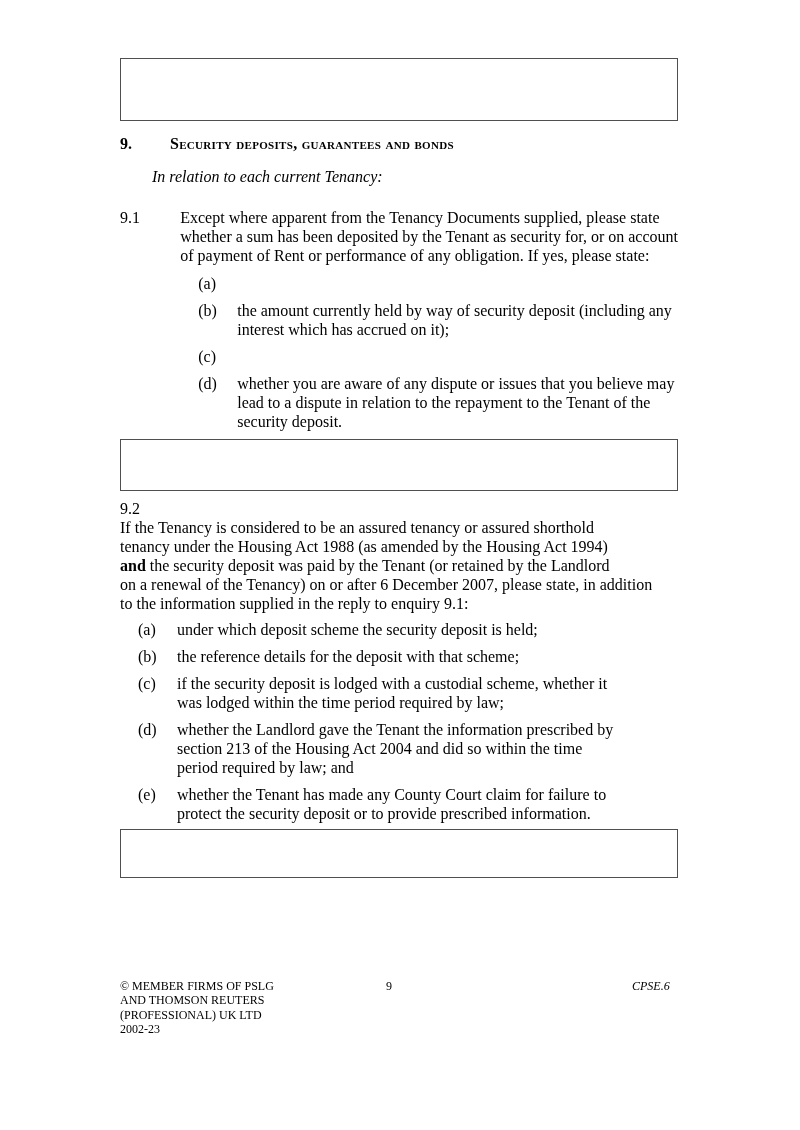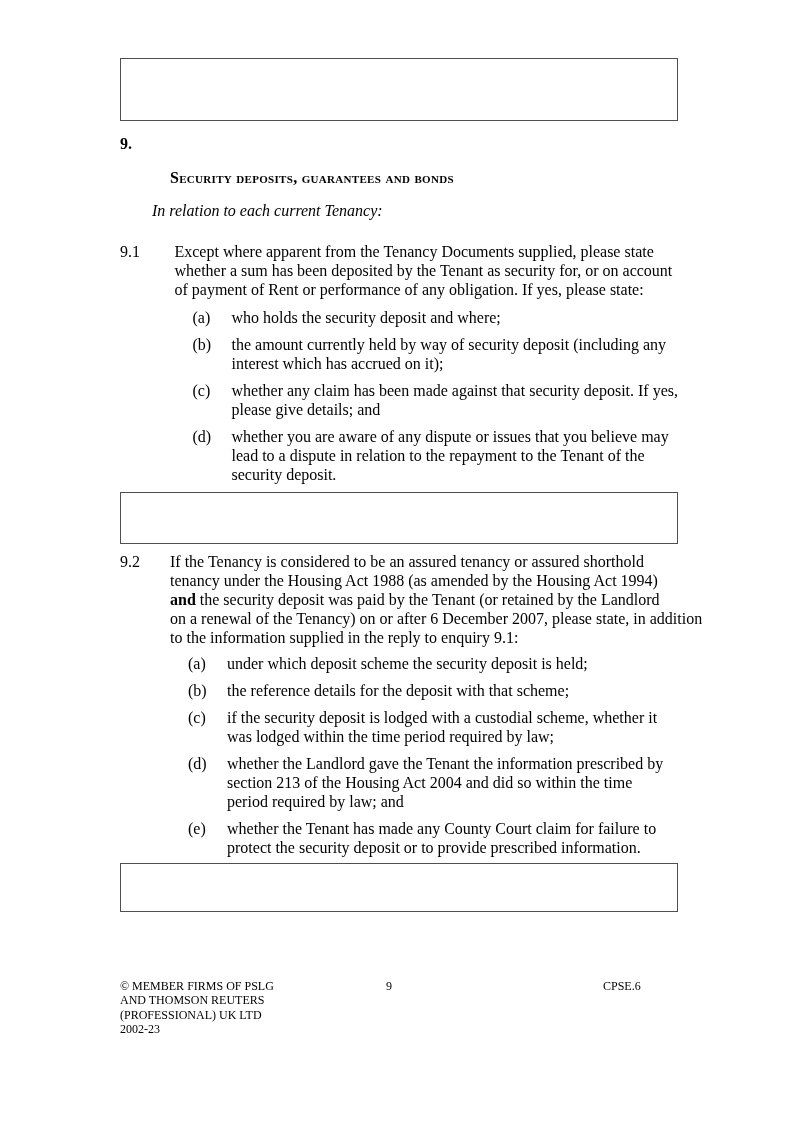--- a/index.html
+++ b/index.html
@@ -29,30 +29,29 @@
   .box-top { height: 63px; }
   .box-mid { height: 52px; margin-top: 8px; }
   .box-bottom { height: 49px; margin-top: 6px; }
 
   .sec-row { display: flex; margin-top: 13px; }
   .sec-num { width: 50px; font-weight: bold; }
   .sec-title {
     font-weight: bold;
     font-variant: small-caps;
     letter-spacing: 0.3px;
-    margin-top: 34px;
   }
   .intro {
     margin-left: 32px;
     margin-top: 14px;
     font-style: italic;
   }
   .enquiry { display: flex; }
   .enq-91 { margin-top: 22px; gap: 20px; }
-  .enq-92 { margin-top: 8px; }
+  .enq-92 { margin-top: 8px; flex-direction: column; }
   .enq-num { width: 50px; }
   .enq-right { width: 508px; }
   .enq-text { white-space: pre; }
   .bold { font-weight: bold; }
   .items { margin-top: 1px; }
   .item { display: flex; margin-top: 8px; }
   .item-first-91 { margin-top: 9px; }
   .item-first-92 { margin-top: 7px; }
   .item-label { width: 39px; margin-left: 18px; }
   .item-text { white-space: pre; }
@@ -68,22 +67,23 @@
   .footer-copyright { white-space: pre; }
   .footer-page {
     position: absolute;
     left: 0;
     top: 0;
     width: 538px;
     text-align: center;
   }
   .footer-code {
     position: absolute;
-    left: 483px;
+    left: 512px;
     top: 0;
+    font-style: italic;
   }
 </style>
 </head>
 <body>
 
 <div class="page">
   <div class="content">
 
     <div class="answer-box box-top"></div>
 
@@ -96,31 +96,28 @@
 
     <div class="enquiry enq-91">
       <div class="enq-num">9.1</div>
       <div class="enq-right">
         <div class="enq-text">Except where apparent from the Tenancy Documents supplied, please state
 whether a sum has been deposited by the Tenant as security for, or on account
 of payment of Rent or performance of any obligation. If yes, please state:</div>
         <div class="items">
           <div class="item item-first-91">
             <div class="item-label">(a)</div>
-            <div class="item-text">who holds the security deposit and where;</div>
           </div>
           <div class="item">
             <div class="item-label">(b)</div>
             <div class="item-text">the amount currently held by way of security deposit (including any
 interest which has accrued on it);</div>
           </div>
           <div class="item">
             <div class="item-label">(c)</div>
-            <div class="item-text">whether any claim has been made against that security deposit. If yes,
-please give details; and</div>
           </div>
           <div class="item">
             <div class="item-label">(d)</div>
             <div class="item-text">whether you are aware of any dispute or issues that you believe may
 lead to a dispute in relation to the repayment to the Tenant of the
 security deposit.</div>
           </div>
         </div>
       </div>
     </div>

